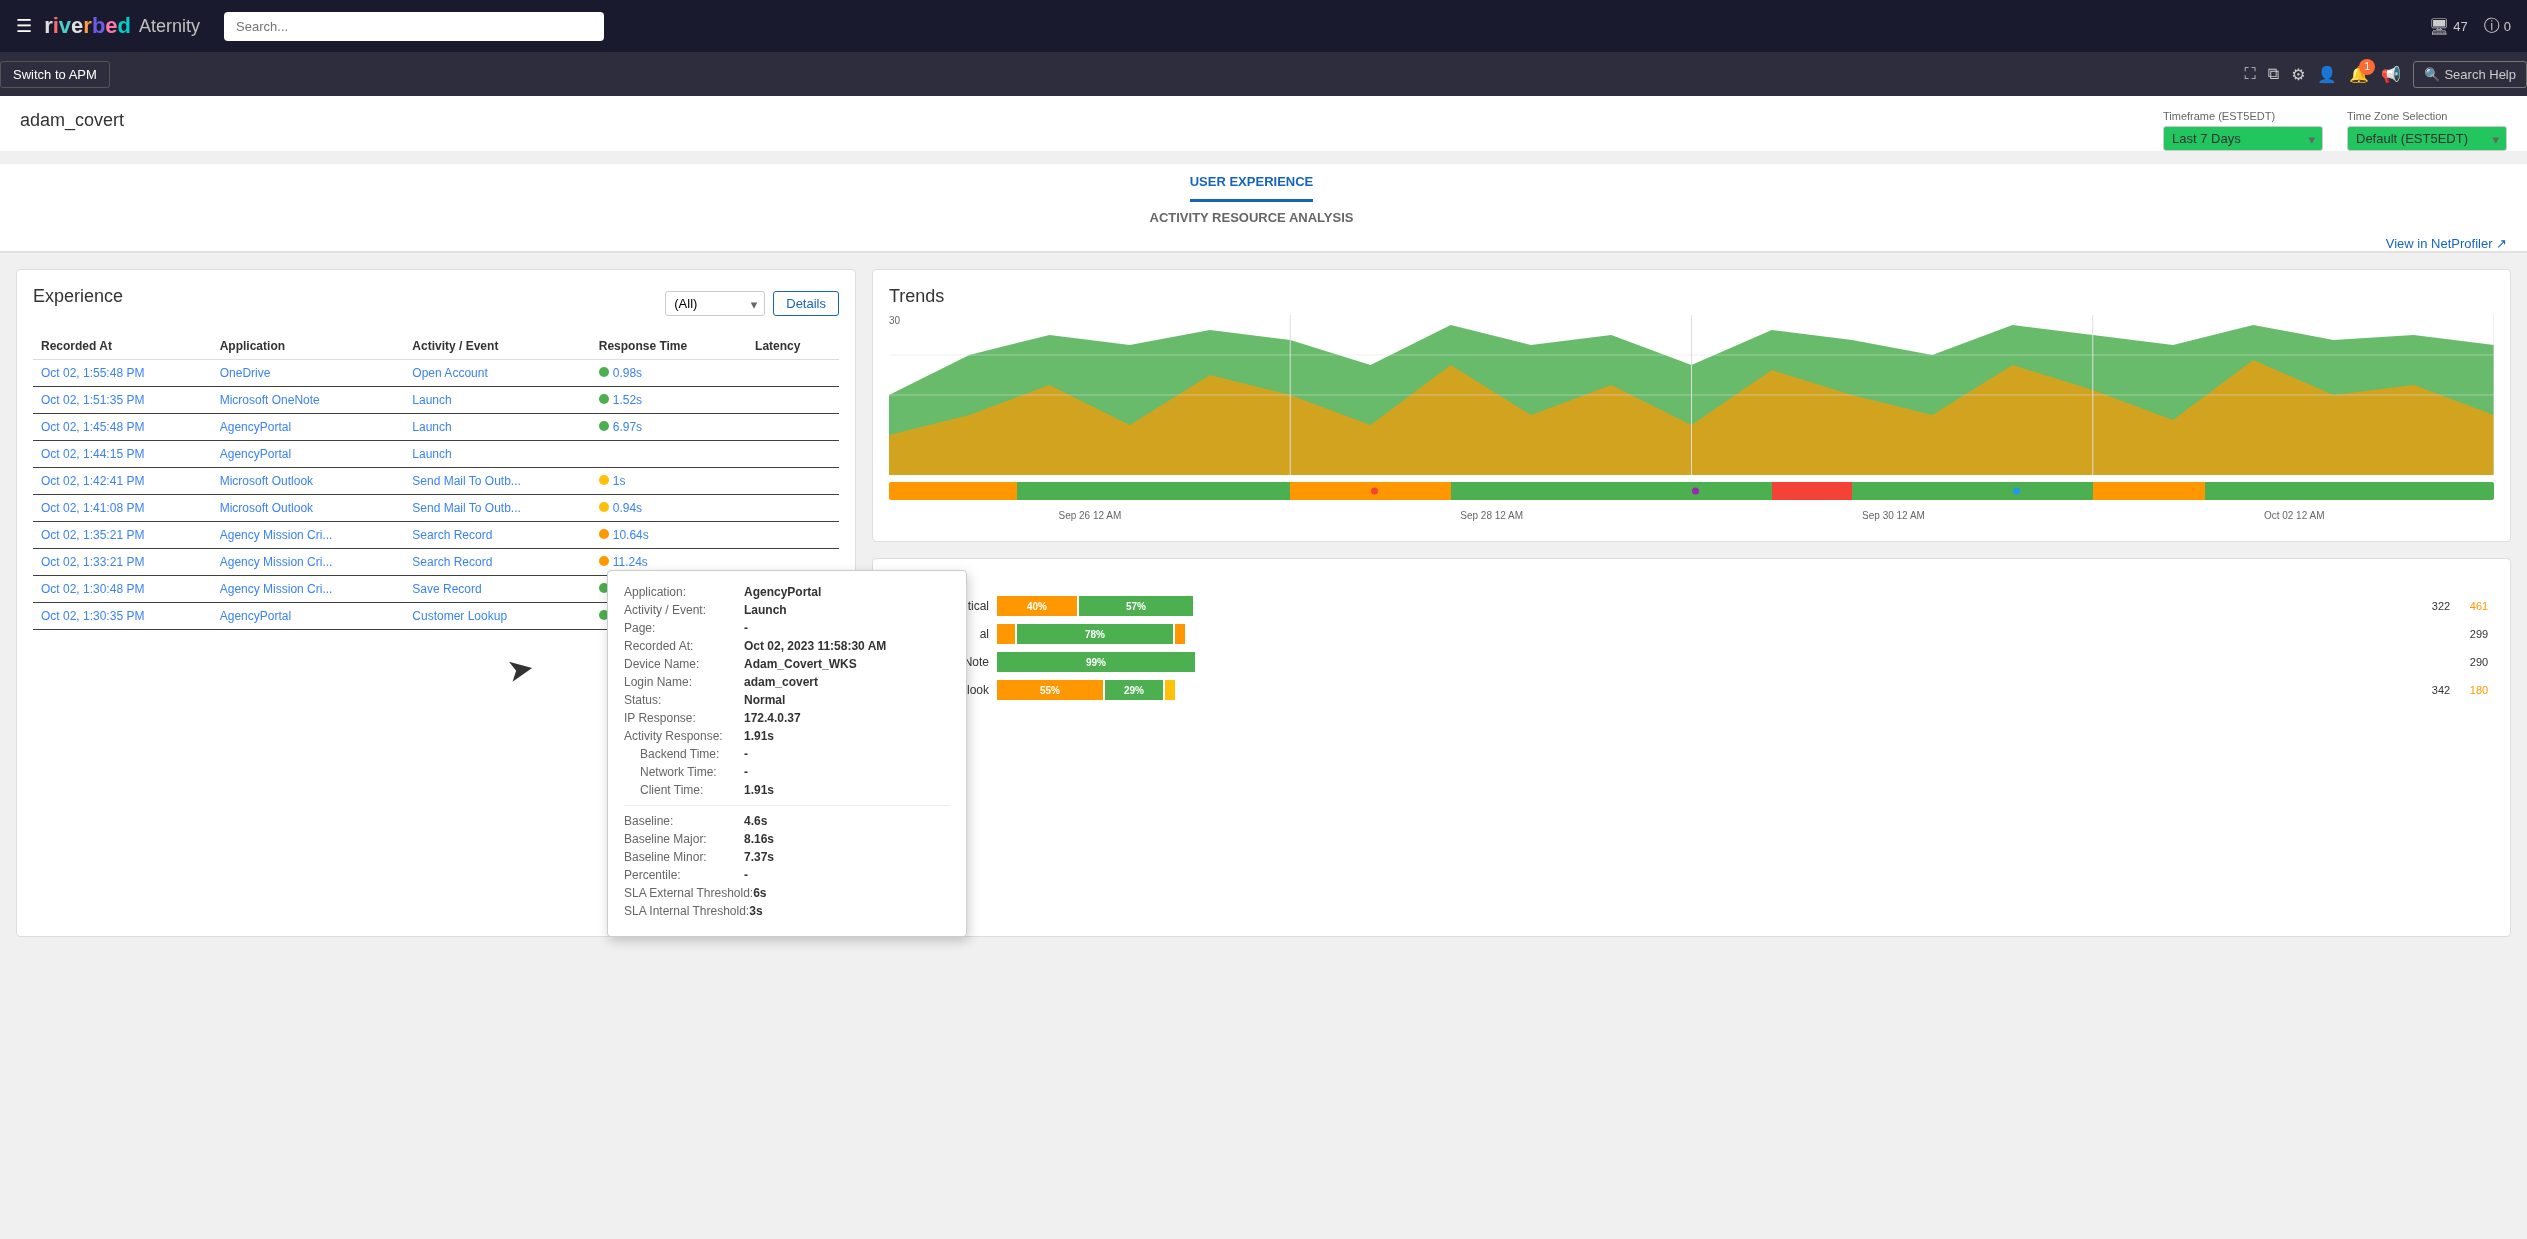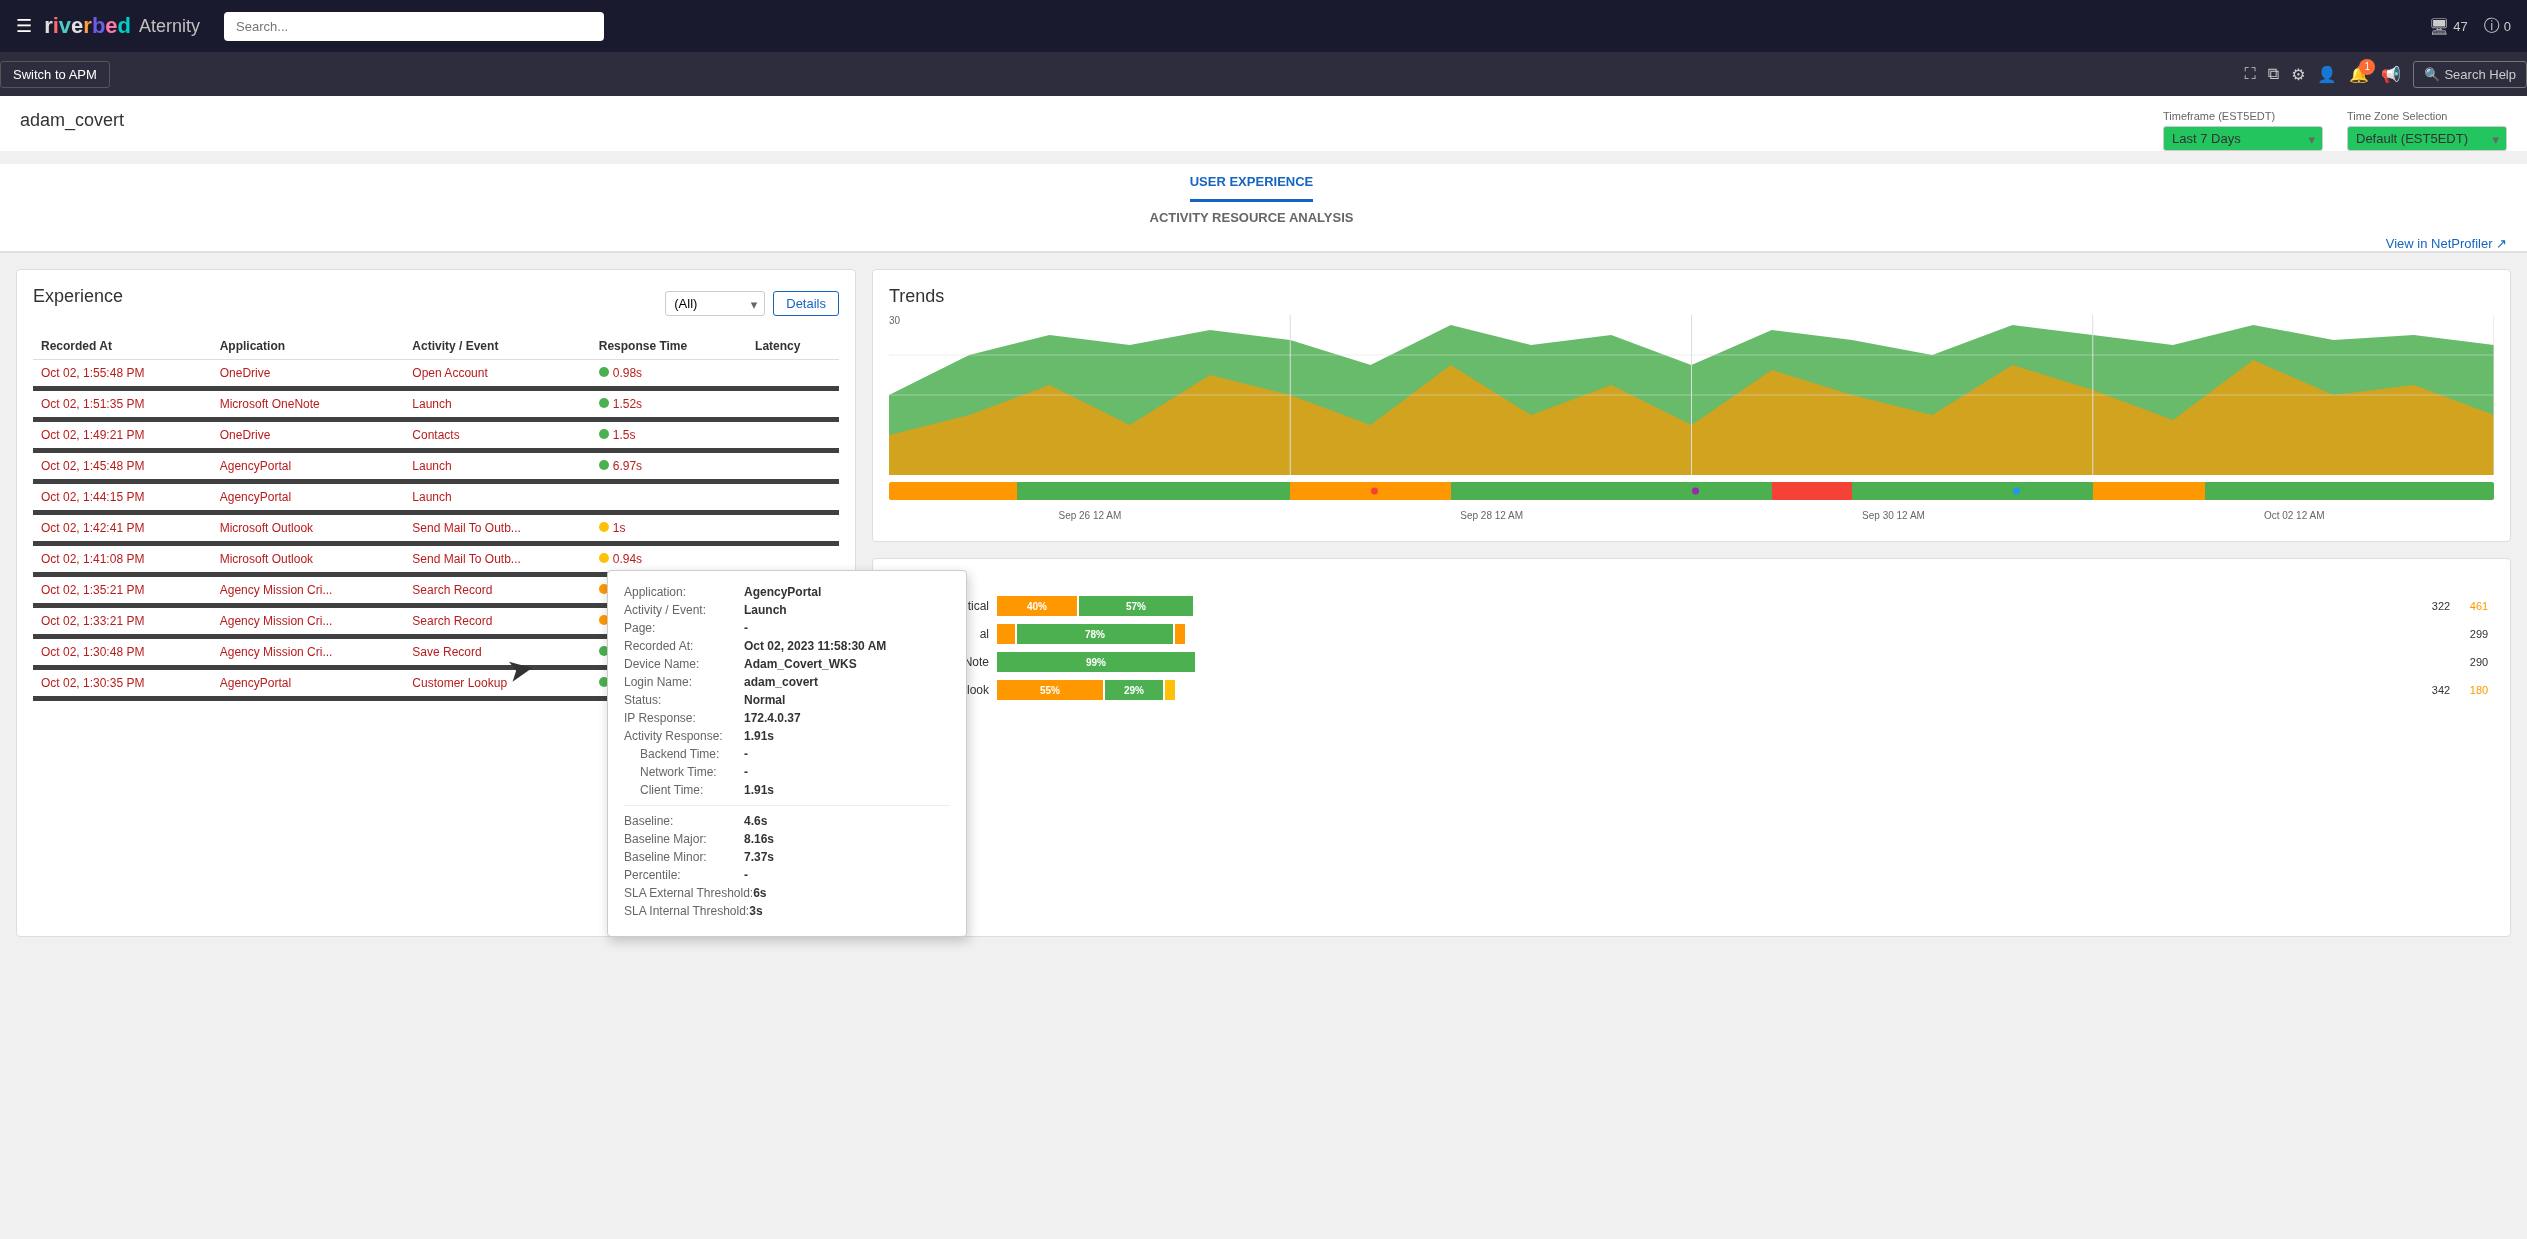--- a/index.html
+++ b/index.html
@@ -185,23 +185,23 @@
     .exp-table th {
       font-weight: bold;
       font-size: 12px;
       color: #333;
       text-align: left;
       padding: 6px 8px;
       border-bottom: 1px solid #ddd;
     }
     .exp-table td {
       font-size: 12px;
-      color: #b91c1c;
+      color: #3b82f6;
       padding: 6px 8px;
-      border-bottom: 5px solid #404040;
+      border-bottom: 1px solid #404040;
     }
     .dot { display: inline-block; width: 10px; height: 10px; border-radius: 50%; margin-right: 4px; }
     .dot-green { background: #4caf50; }
     .dot-orange { background: #ff9800; }
     .dot-yellow { background: #ffc107; }
 
     
     .tooltip-overlay {
       position: absolute;
       left: 590px;
@@ -398,29 +398,20 @@
           <tr>
       <td>Oct 02, 1:51:35 PM</td>
       <td>Microsoft OneNote</td>
       <td>Launch</td>
       <td>
         <span class="dot dot-green"></span>1.52s
       </td>
       <td></td>
     </tr>
           <tr>
-      <td>Oct 02, 1:49:21 PM</td>
-      <td>OneDrive</td>
-      <td>Contacts</td>
-      <td>
-        <span class="dot dot-green"></span>1.5s
-      </td>
-      <td></td>
-    </tr>
-          <tr>
       <td>Oct 02, 1:45:48 PM</td>
       <td>AgencyPortal</td>
       <td>Launch</td>
       <td>
         <span class="dot dot-green"></span>6.97s
       </td>
       <td></td>
     </tr>
           <tr>
       <td>Oct 02, 1:44:15 PM</td>

